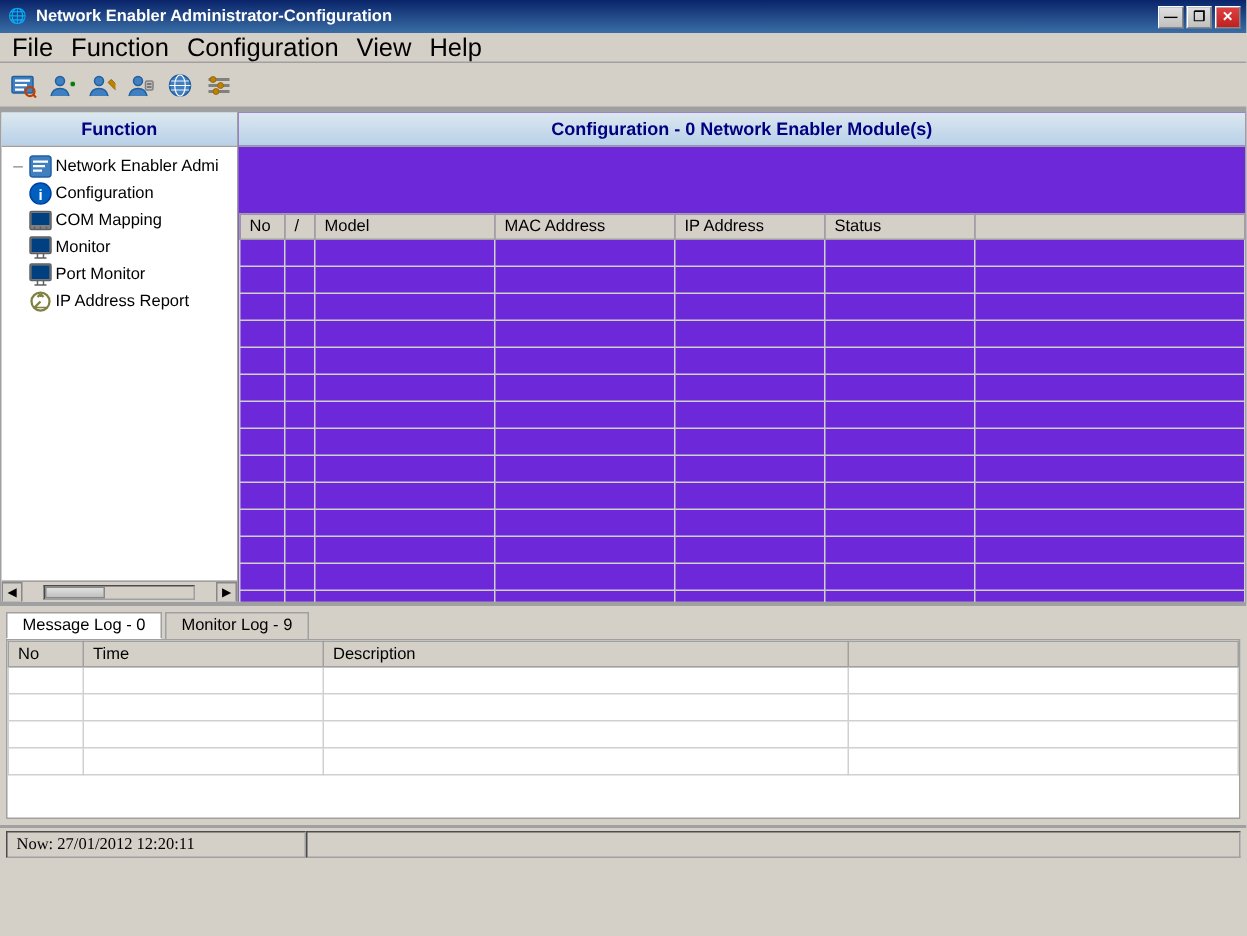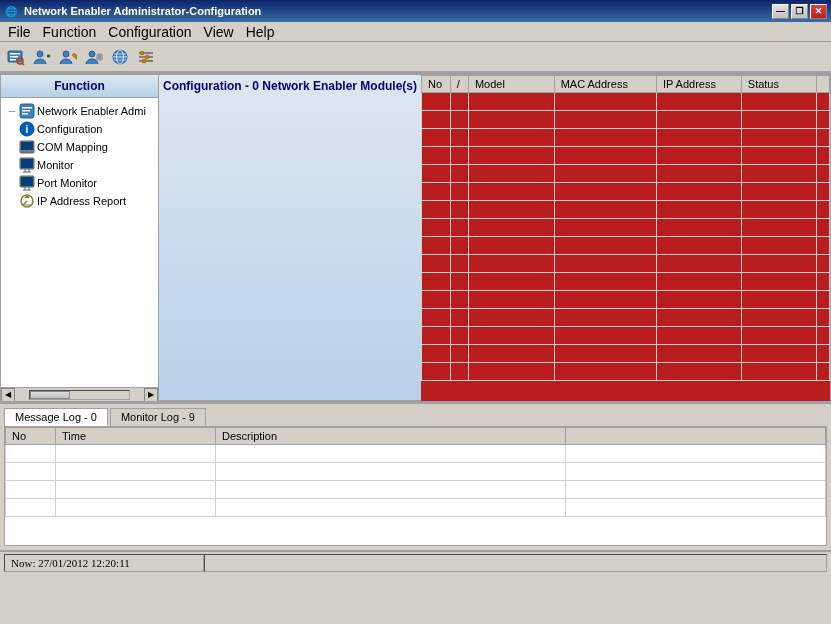--- a/index.html
+++ b/index.html
@@ -64,21 +64,21 @@
       background: #d4d0c8;
       height: 20px;
       display: flex;
       align-items: center;
       padding: 0 2px;
       border-bottom: 1px solid #a0a0a0;
     }
     .menu-item {
       padding: 2px 6px;
       cursor: pointer;
-      font-size: 14px;
+      font-size: 17px;
       color: #000;
     }
 
     
     .toolbar {
       background: #d4d0c8;
       height: 30px;
       display: flex;
       align-items: center;
       padding: 2px 4px;
@@ -188,25 +188,26 @@
       display: flex;
       align-items: center;
       justify-content: center;
       font-size: 8px;
       cursor: pointer;
     }
 
     
     .right-panel {
       flex: 1;
-      background: #b91c1c;
+      background: #6d28d9;
       border: 1px solid #a0a0a0;
       display: flex;
-      flex-direction: row;
+      flex-direction: column;
       overflow: hidden;
+      gap: 44px;
     }
     .right-panel-header {
       background: linear-gradient(to bottom, #dce8f0, #b8d0e8);
       border-bottom: 1px solid #a0a0a0;
       text-align: center;
       font-weight: bold;
       font-size: 12px;
       color: #000080;
       padding: 4px;
     }

